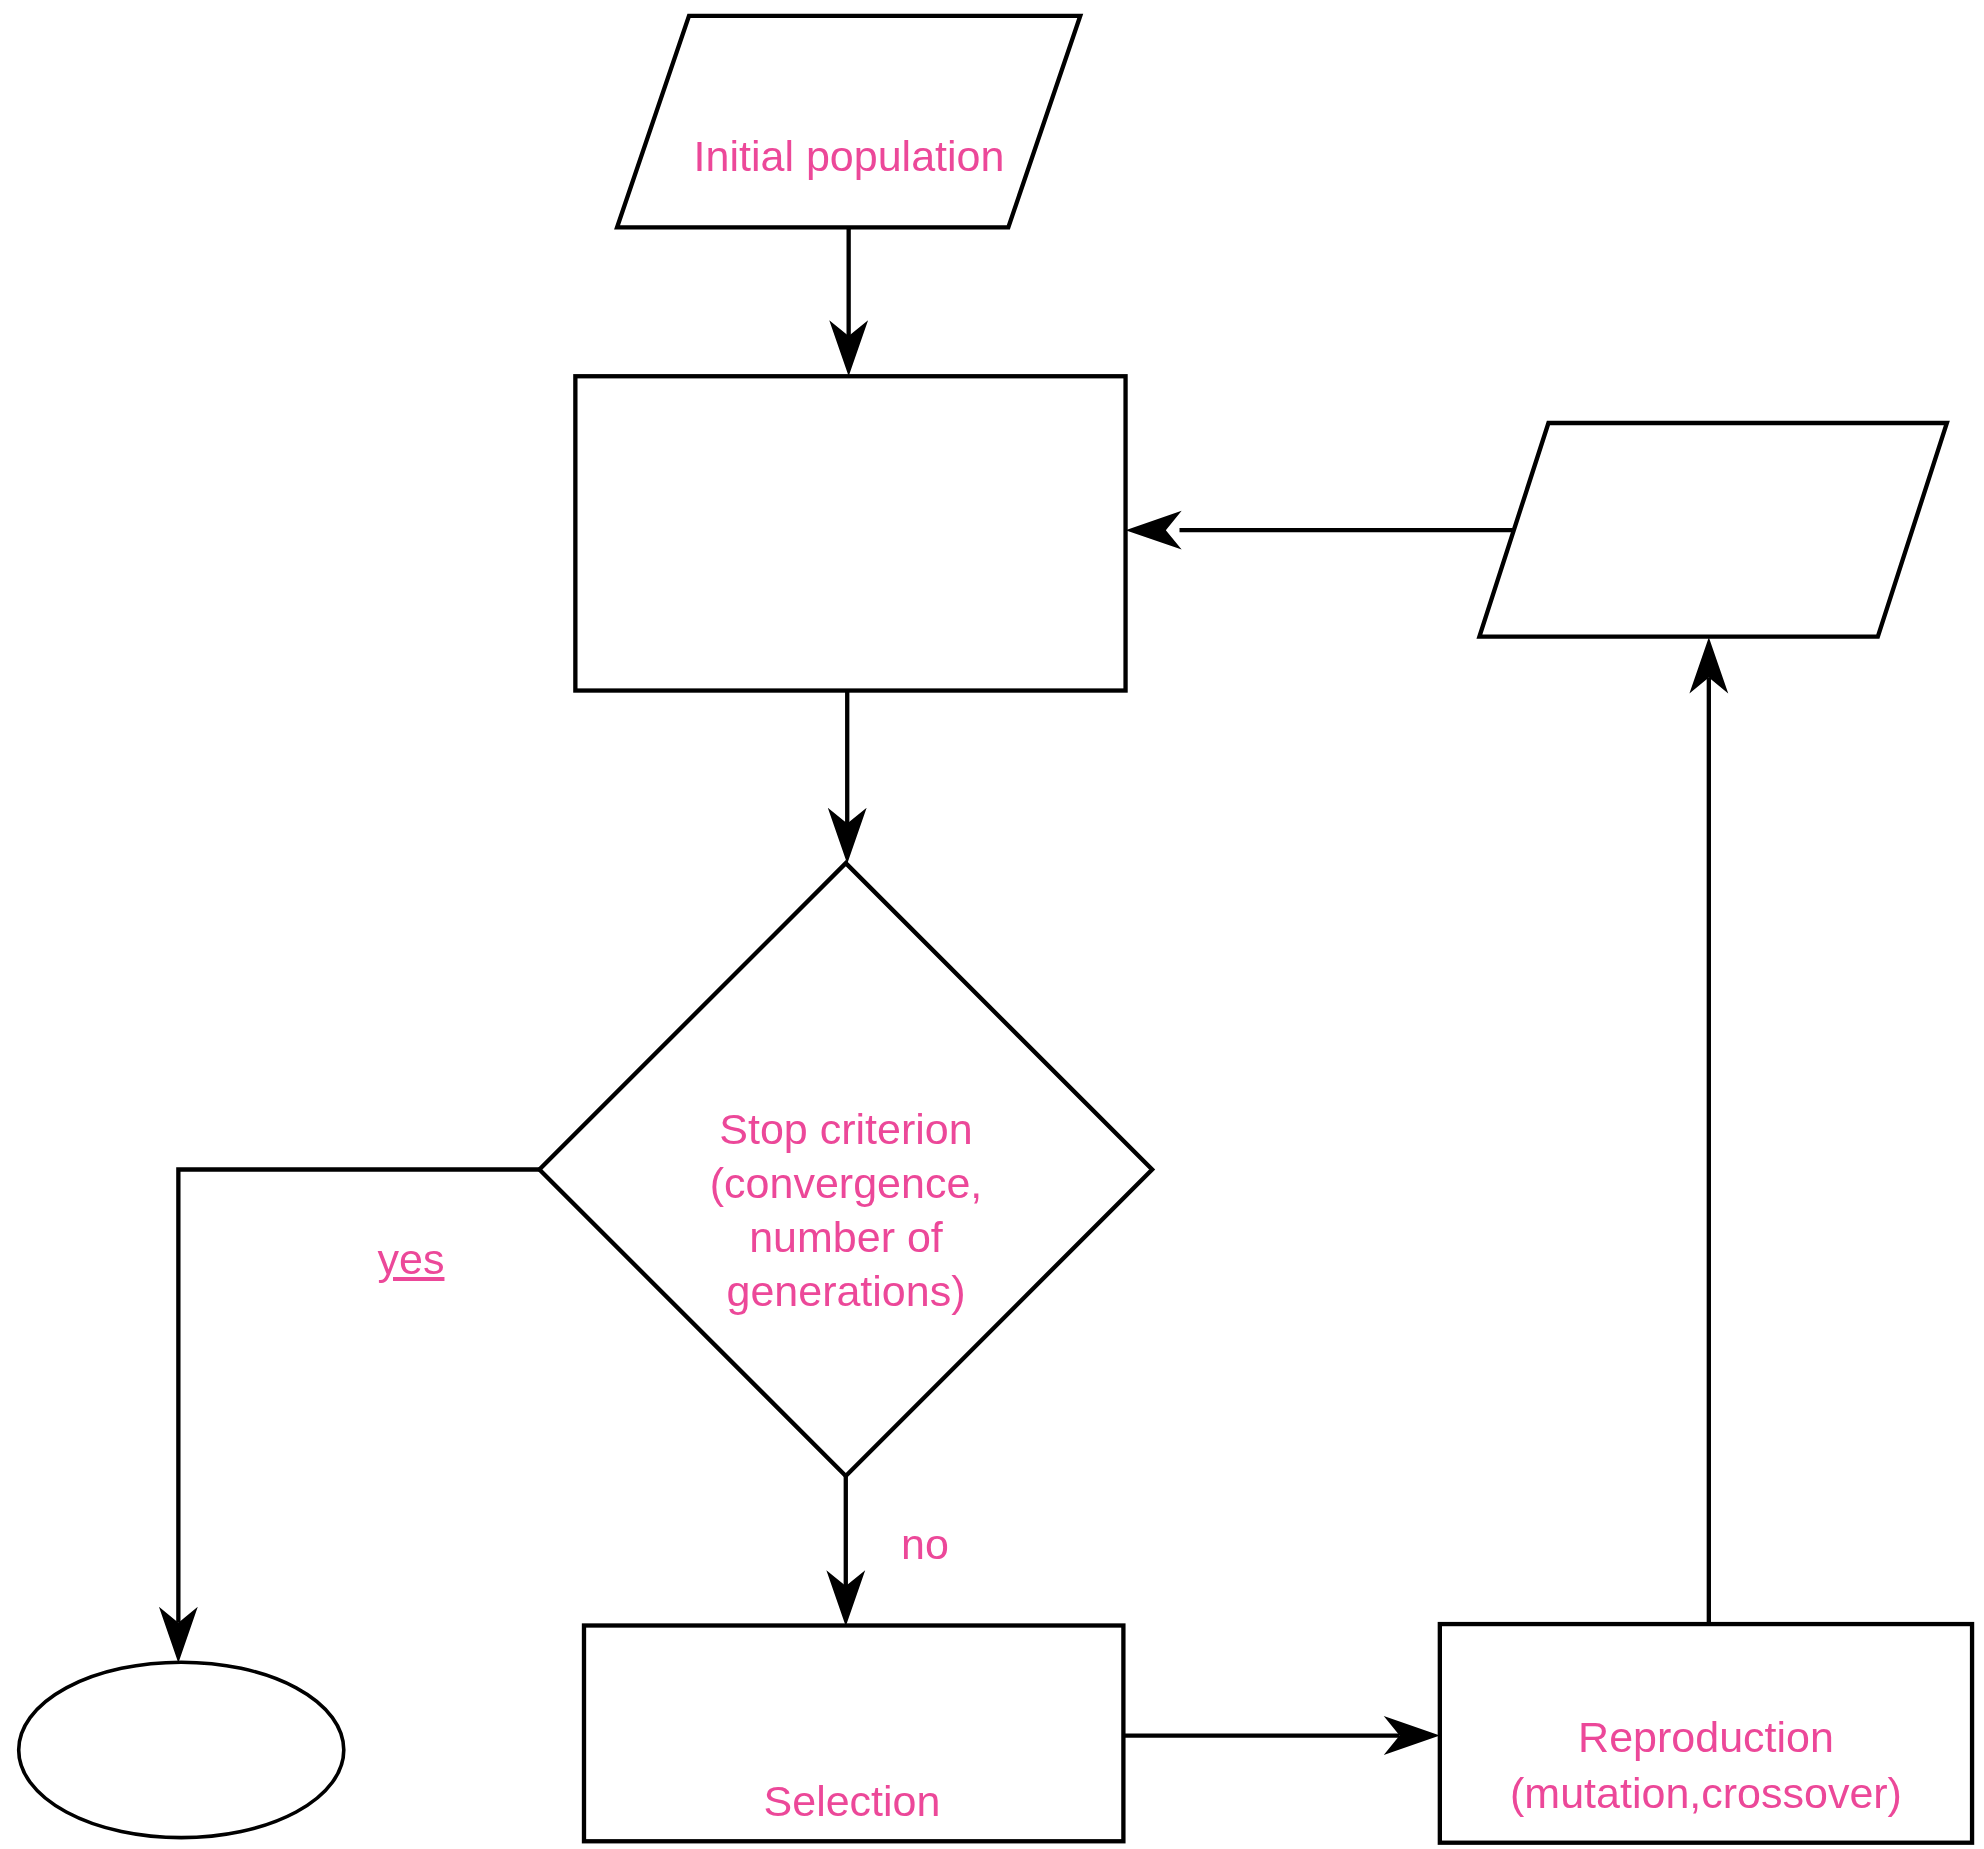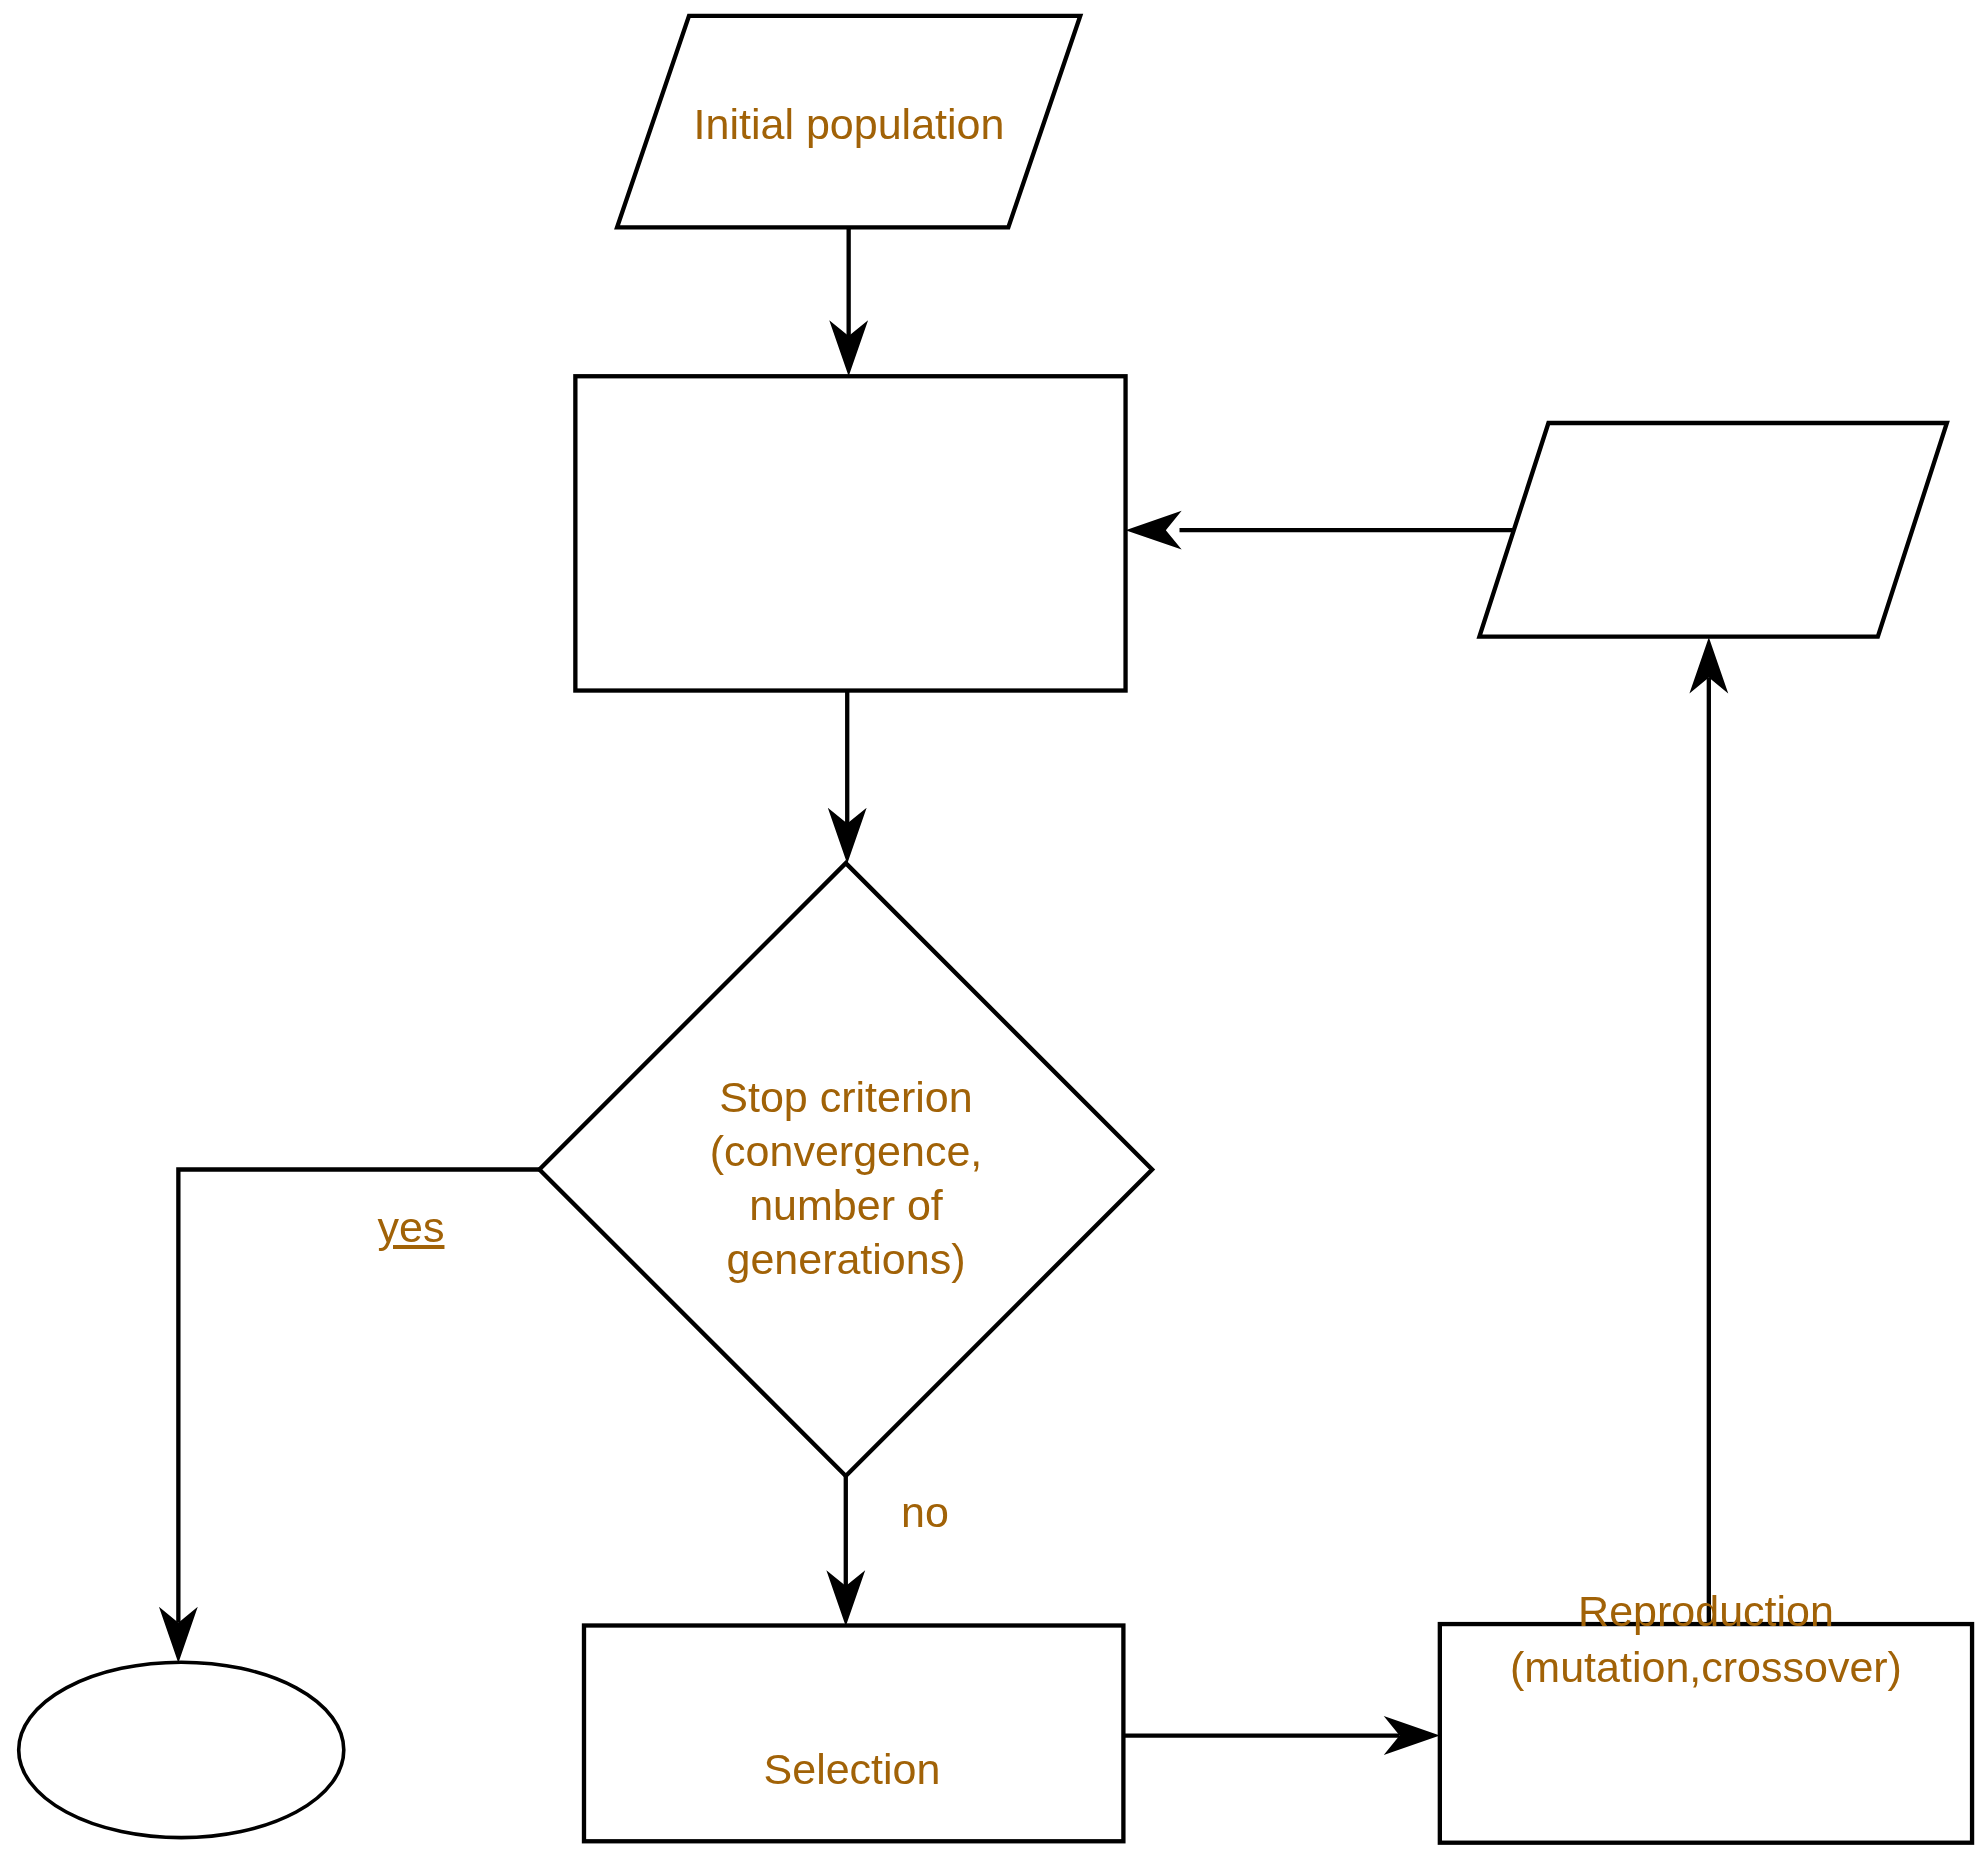--- a/index.html
+++ b/index.html
@@ -18,23 +18,24 @@
     position: absolute;
     left: 0;
     top: 0;
   }
   .label {
     position: absolute;
     transform: translate(-50%, -50%);
     font-family: "Liberation Sans", sans-serif;
     font-size: 43px;
     line-height: 54px;
-    color: #a16207;
+    color: #ec4899;
     text-align: center;
     white-space: pre-line;
+    margin-top: 32px;
   }
   .label.tight {
     line-height: 56px;
   }
 </style>
 </head>
 <body>
 
 <div id="canvas">
 
@@ -98,18 +99,18 @@
 (convergence,
 number of
 generations)</div>
 
   <div class="label" style="left:411px; top:1227px;text-decoration:underline;">yes</div>
 
   <div class="label" style="left:925px; top:1512px;">no</div>
 
   <div class="label" style="left:852px; top:1769px;text-align:right;">Selection</div>
 
-  <div class="label tight" style="left:1706px; top:1639px;">Reproduction
+  <div class="label tight" style="left:1706px; top:1733px;">Reproduction
 (mutation,crossover)</div>
 
 
 </div>
 
 
 </body></html>

